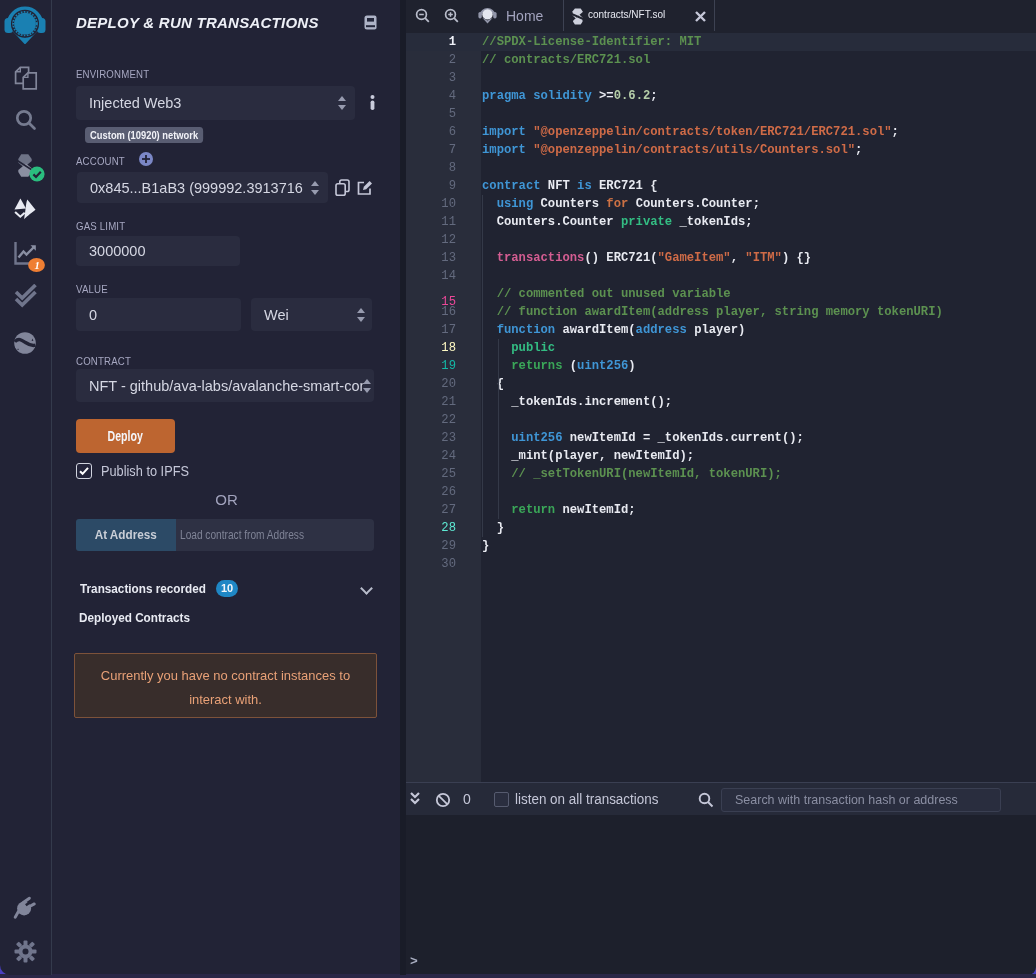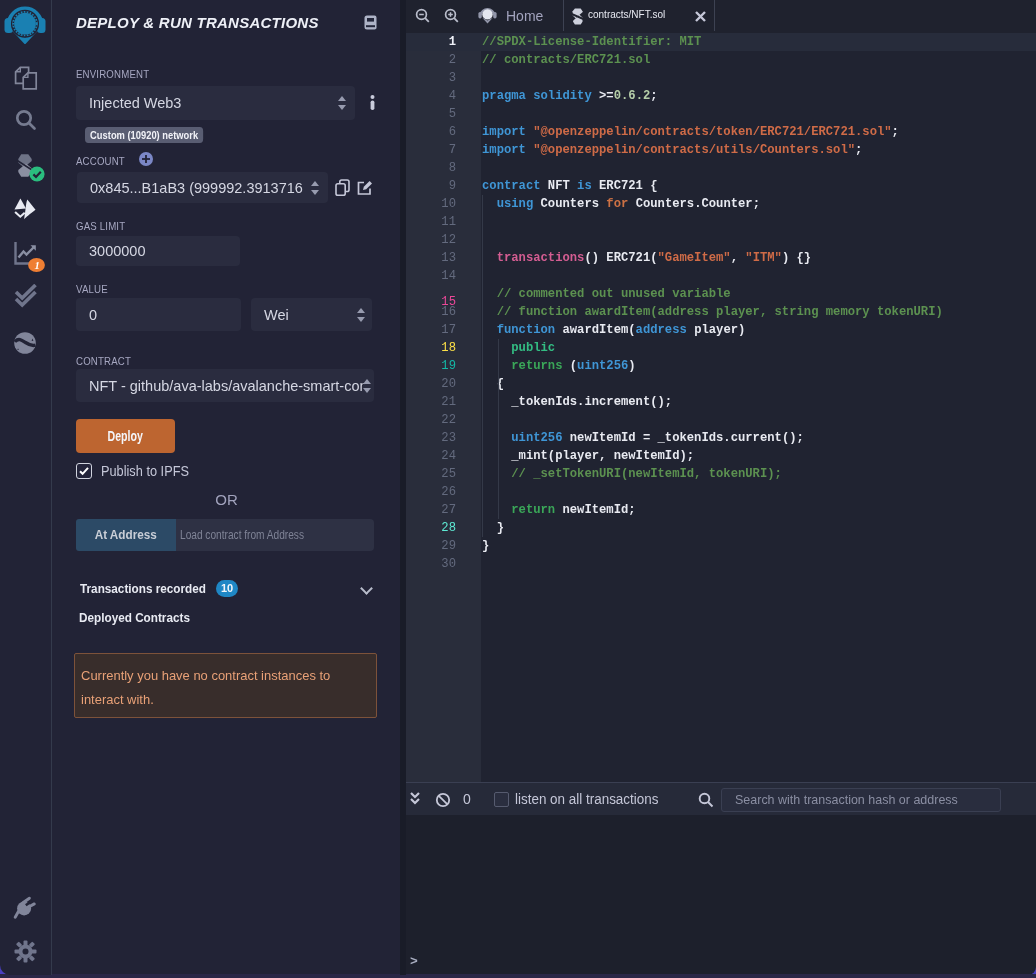--- a/index.html
+++ b/index.html
@@ -27,21 +27,21 @@
 .or { position:absolute; left:0; right:0; top:491px; text-align:center; color:#a2a3bd; font-size:15px; }
 .ataddr { position:absolute; left:23px; top:519px; width:100px; height:32px; background:#2c4a66; border-radius:3px 0 0 3px; color:#c9ced7; font-size:13.5px; font-weight:700; text-align:center; line-height:32px; }
 .ataddr span { display:inline-block; transform:scaleX(0.87); }
 .ataddrinput { position:absolute; left:123px; top:519px; width:198px; height:32px; background:#2e3144; border-radius:0 4px 4px 0; color:#7f8396; font-size:13px; line-height:32px; padding-left:4px; transform-origin:left center; }
 .ataddrinput span { display:inline-block; transform:scaleX(0.78); transform-origin:left center; }
 .trec { position:absolute; left:27px; top:581px; font-size:13.5px; font-weight:700; color:#e8eaf2; transform:scaleX(0.87); transform-origin:left center; }
 .trecbadge { position:absolute; left:163px; top:580px; width:22px; height:17px; background:#1f87c5; color:#f2f6fa; font-size:11px; font-weight:700; border-radius:9px; text-align:center; line-height:17px; }
 .trecchev { position:absolute; left:309px; top:584px; width:10px; height:10px; }
 .trecchev:before { content:""; position:absolute; left:0; top:0; width:7px; height:7px; border-right:2px solid #b8bccb; border-bottom:2px solid #b8bccb; transform:rotate(45deg); }
 .dcontracts { position:absolute; left:26px; top:610px; font-size:13.5px; font-weight:700; color:#e8eaf2; transform:scaleX(0.87); transform-origin:left center; }
-.alert { position:absolute; left:21px; top:653px; width:303px; height:65px; background:#382d2b; border:1px solid #7d523a; border-radius:2px; color:#e9a177; font-size:13.5px; text-align:left; padding-top:10px; line-height:24px; }
+.alert { position:absolute; left:21px; top:653px; width:303px; height:65px; background:#382d2b; border:1px solid #7d523a; border-radius:2px; color:#e9a177; font-size:13.5px; text-align:center; padding-top:10px; line-height:24px; }
 .alert div { transform:scaleX(0.96); }
 
 .main { position:absolute; left:400px; top:0; width:636px; height:975px; }
 .dragbar { position:absolute; left:0; top:0; width:6px; height:975px; background:#191c28; z-index:4; }
 .tabbar { position:absolute; left:6px; top:0; width:630px; height:33px; background:#1f222e; }
 .tab-active { position:absolute; left:157px; top:0; width:152px; height:31px; border-left:1px solid #3d4252; border-right:1px solid #3d4252; }
 .tabtxt-home { position:absolute; left:100px; top:8px; font-size:14px; color:#a2a3bd; }
 .tabtxt-act { position:absolute; left:182px; top:9px; font-size:10px; color:#e8eaf2; }
 .editor { position:absolute; left:6px; top:33px; width:630px; height:749px; background:#202331; font-family:"Liberation Mono", monospace; font-size:12.2px; font-weight:700; }
 .gutter { position:absolute; left:0; top:0; width:75px; height:749px; background:#292d3b; }
@@ -183,33 +183,34 @@
         <div class="cline" style="top:90px"><span class="k">import</span> <span class="s">"@openzeppelin/contracts/token/ERC721/ERC721.sol"</span>;</div>
         <div class="lnum" style="top:108px;color:#636a7e;">7</div>
         <div class="cline" style="top:108px"><span class="k">import</span> <span class="s">"@openzeppelin/contracts/utils/Counters.sol"</span>;</div>
         <div class="lnum" style="top:126px;color:#636a7e;">8</div>
         <div class="cline" style="top:126px"></div>
         <div class="lnum" style="top:144px;color:#636a7e;">9</div>
         <div class="cline" style="top:144px"><span class="k">contract</span> NFT <span class="k">is</span> ERC721 {</div>
         <div class="lnum" style="top:162px;color:#636a7e;">10</div>
         <div class="cline" style="top:162px">  <span class="k">using</span> Counters <span class="o">for</span> Counters.Counter;</div>
         <div class="lnum" style="top:180px;color:#636a7e;">11</div>
+        <div class="cline" style="top:180px">  Counters.Counter <span class="g">private</span> _tokenIds;</div>
         <div class="lnum" style="top:198px;color:#636a7e;">12</div>
         <div class="cline" style="top:198px"></div>
         <div class="lnum" style="top:216px;color:#636a7e;">13</div>
         <div class="cline" style="top:216px">  <span class="m">transactions</span>() ERC721(<span class="s">"GameItem"</span>, <span class="s">"ITM"</span>) {}</div>
         <div class="lnum" style="top:234px;color:#636a7e;">14</div>
         <div class="cline" style="top:234px"></div>
         <div class="lnum" style="top:260px;color:#ec4899;">15</div>
         <div class="cline" style="top:252px">  <span class="c">// commented out unused variable</span></div>
         <div class="lnum" style="top:270px;color:#636a7e;">16</div>
         <div class="cline" style="top:270px">  <span class="c">// function awardItem(address player, string memory tokenURI)</span></div>
         <div class="lnum" style="top:288px;color:#636a7e;">17</div>
         <div class="cline" style="top:288px">  <span class="k">function</span> awardItem(<span class="k">address</span> player)</div>
-        <div class="lnum" style="top:306px;color:#fde047;">18</div>
+        <div class="lnum" style="top:306px;color:#fef9c3;">18</div>
         <div class="cline" style="top:306px">    <span class="g">public</span></div>
         <div class="lnum" style="top:324px;color:#14b8a6;">19</div>
         <div class="cline" style="top:324px">    <span class="t">returns</span> (<span class="k">uint256</span>)</div>
         <div class="lnum" style="top:342px;color:#636a7e;">20</div>
         <div class="cline" style="top:342px">  {</div>
         <div class="lnum" style="top:360px;color:#636a7e;">21</div>
         <div class="cline" style="top:360px">    _tokenIds.increment();</div>
         <div class="lnum" style="top:378px;color:#636a7e;">22</div>
         <div class="cline" style="top:378px"></div>
         <div class="lnum" style="top:396px;color:#636a7e;">23</div>

